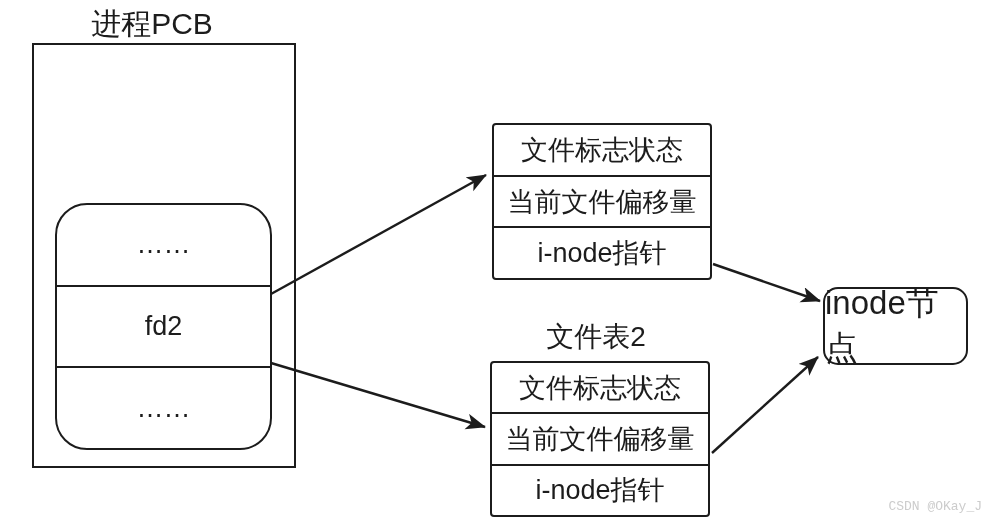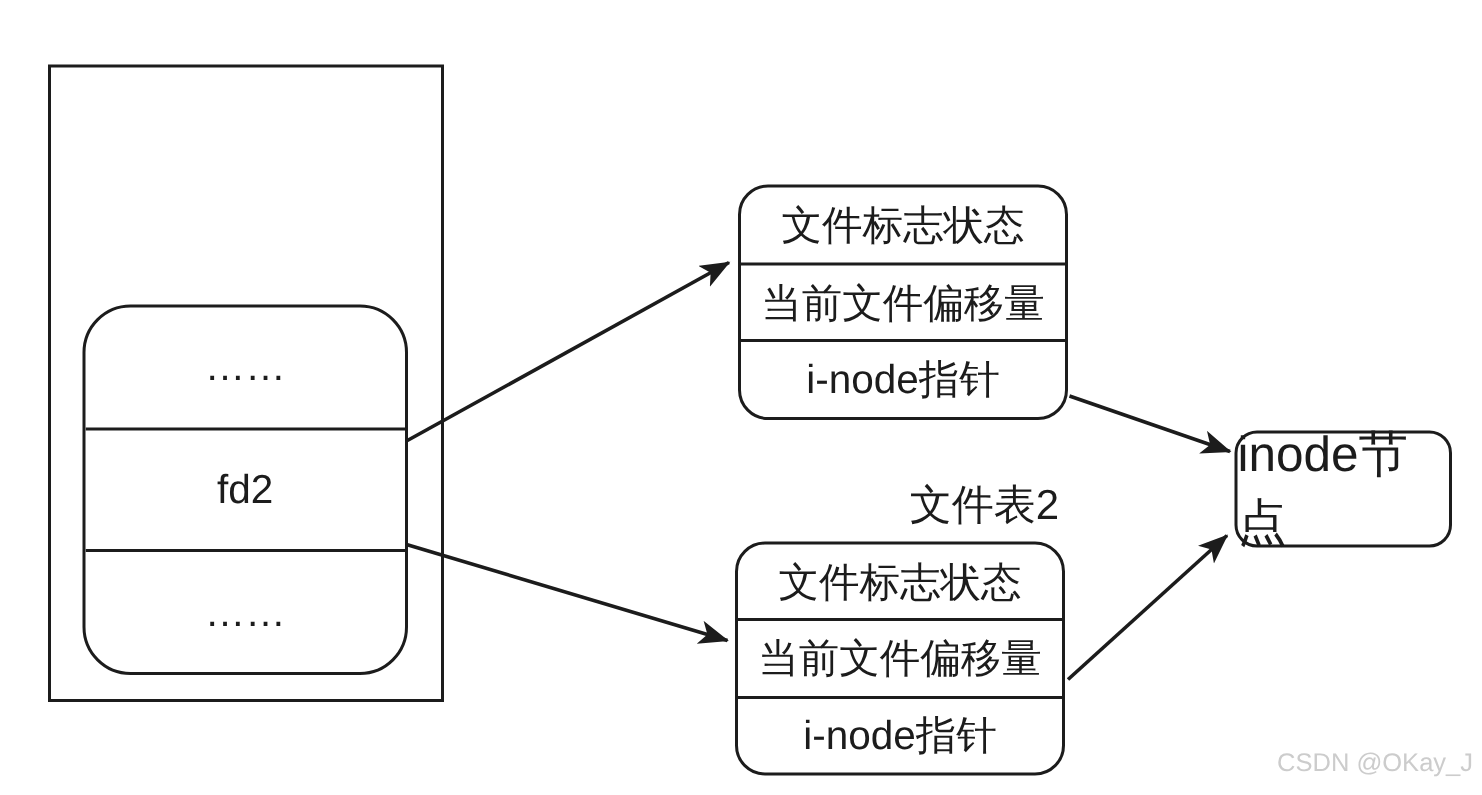--- a/index.html
+++ b/index.html
@@ -29,21 +29,21 @@
   .round-box {
     position: absolute;
     border: 2px solid var(--stroke, #1c1c1c);
     background: #ffffff;
     box-sizing: border-box;
     display: flex;
     flex-direction: column;
     overflow: hidden;
   }
   .fd-table { border-radius: 32px; }
-  .file-table { border-radius: 20px; }
+  .file-table { border-radius: 4px; }
   .row {
     flex: 1;
     display: flex;
     align-items: center;
     justify-content: center;
     font-size: 27px;
     white-space: nowrap;
   }
   .row + .row { border-top: 2px solid var(--stroke, #1c1c1c); }
   .inode-box {
@@ -65,60 +65,62 @@
   }
   #arrow-layer line {
     stroke: var(--stroke, #1c1c1c);
     stroke-width: 2.4;
   }
   #arrow-layer polygon { fill: var(--stroke, #1c1c1c); }
   .watermark {
     position: absolute;
     right: 6px;
     top: 499px;
-    font-size: 17px;
+    font-size: 13px;
     color: var(--wm, #cccccc);
     white-space: nowrap;
+    font-family: Liberation Mono, monospace;
   }
 </style>
 </head>
 <body>
 
 <div id="canvas" style="--stroke: #1c1c1c; --text: #1c1c1c; --wm: #cccccc; --bg: #ffffff;">
 
   <svg id="arrow-layer" viewBox="0 0 988 530">
     <defs>
       <marker id="ah" markerUnits="userSpaceOnUse" markerWidth="22" markerHeight="18" refX="19" refY="8" orient="auto">
         <polygon points="0,0 20,8 0,16 5,8"></polygon>
       </marker>
     </defs>
     <line x1="271" y1="294" x2="486" y2="175" marker-end="url(#ah)"></line>
     <line x1="271" y1="363" x2="485" y2="427" marker-end="url(#ah)"></line>
     <line x1="713" y1="264" x2="820" y2="301" marker-end="url(#ah)"></line>
     <line x1="712" y1="453" x2="818" y2="357" marker-end="url(#ah)"></line>
   </svg>
 
+  <div class="label title-lg" style="left:20px; top:4px; width:264px;">进程PCB</div>
 
   <div class="rect-box" style="left:32px; top:43px; width:264px; height:425px;"></div>
 
 
   <div class="round-box fd-table" style="left:55px; top:203px; width:217px; height:247px;">
     <div class="row">……</div>
     <div class="row">fd2</div>
     <div class="row">……</div>
   </div>
 
 
   <div class="round-box file-table" style="left:492px; top:123px; width:220px; height:157px;">
     <div class="row">文件标志状态</div>
     <div class="row">当前文件偏移量</div>
     <div class="row">i-node指针</div>
   </div>
 
-  <div class="label title-md" style="left:486px; top:318px; width:220px;text-align:right;">文件表2</div>
+  <div class="label title-md" style="left:486px; top:318px; width:220px;">文件表2</div>
 
   <div class="round-box file-table" style="left:490px; top:361px; width:220px; height:156px;">
     <div class="row">文件标志状态</div>
     <div class="row">当前文件偏移量</div>
     <div class="row">i-node指针</div>
   </div>
 
   <div class="inode-box" style="left:823px; top:287px; width:145px; height:78px;">
     <span>inode节点</span>
   </div>

